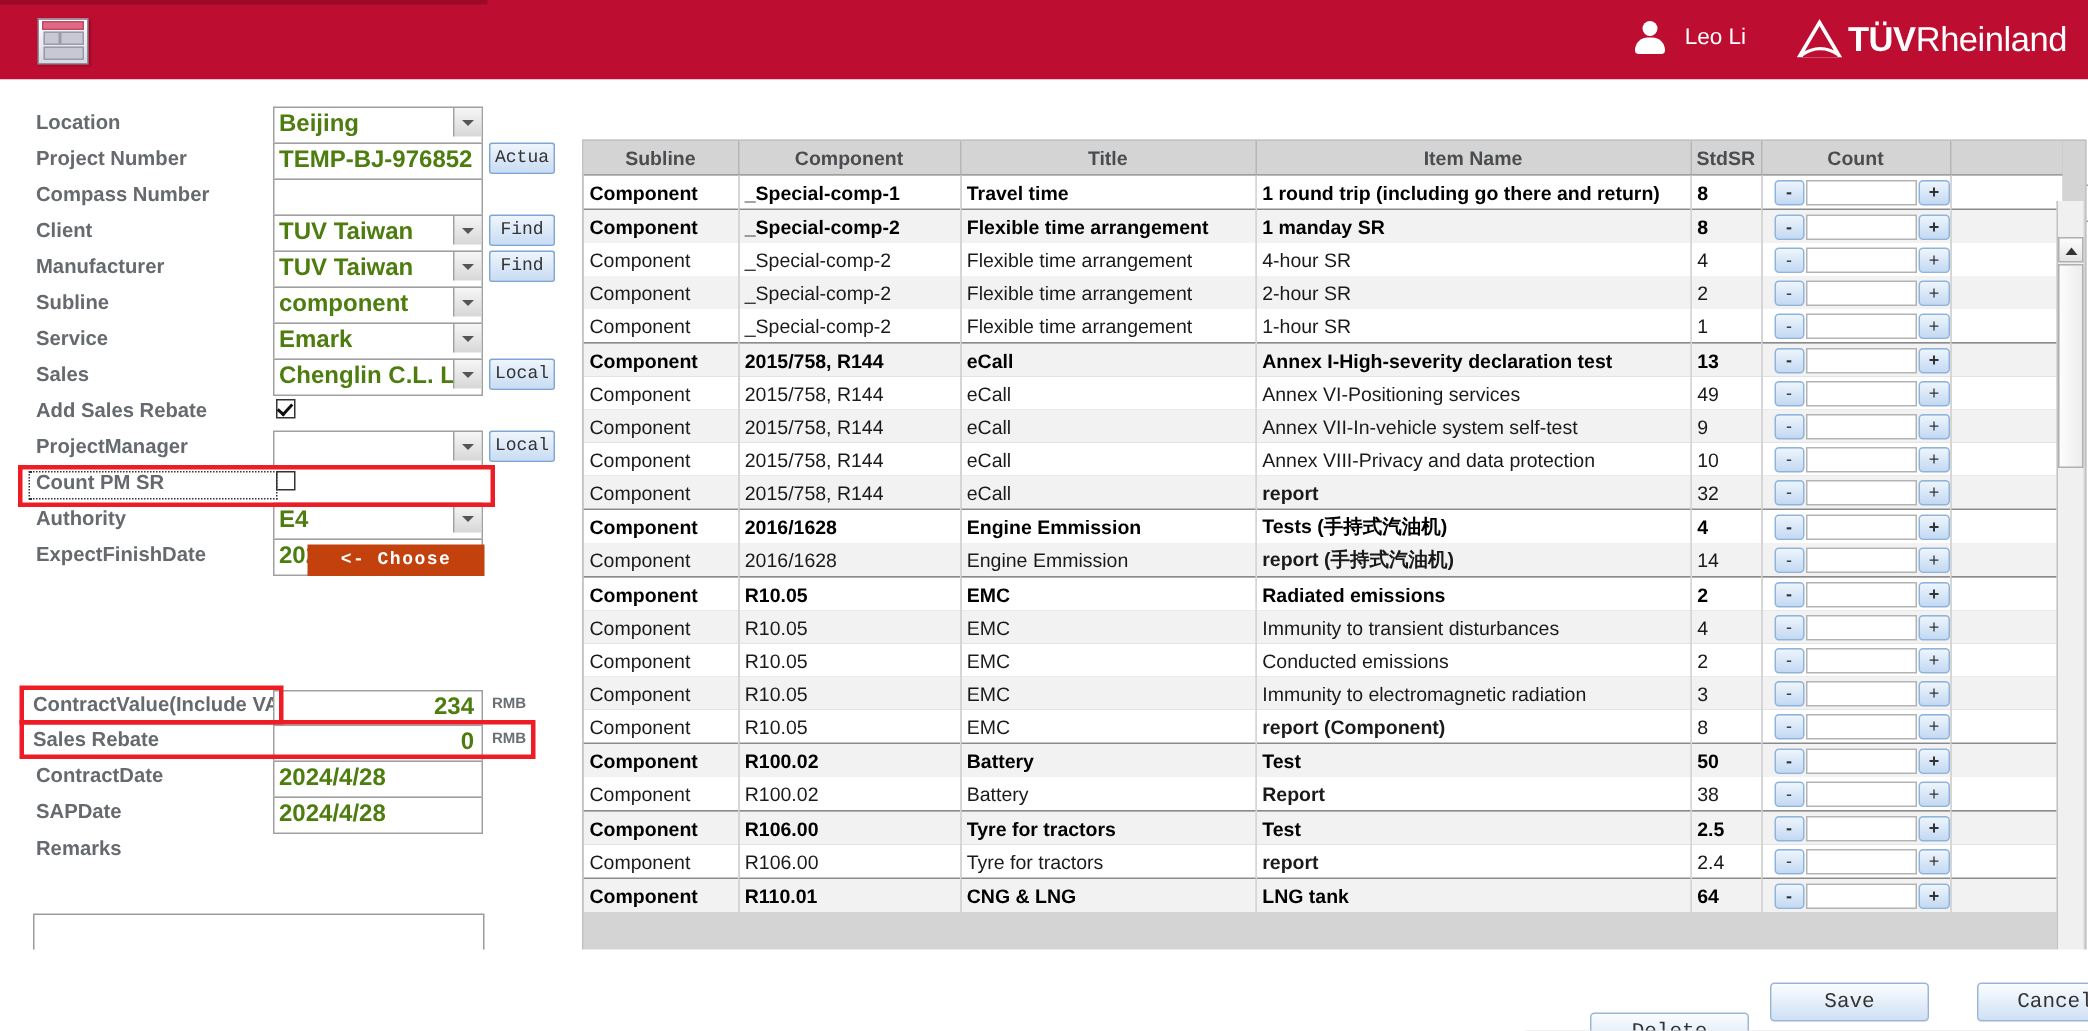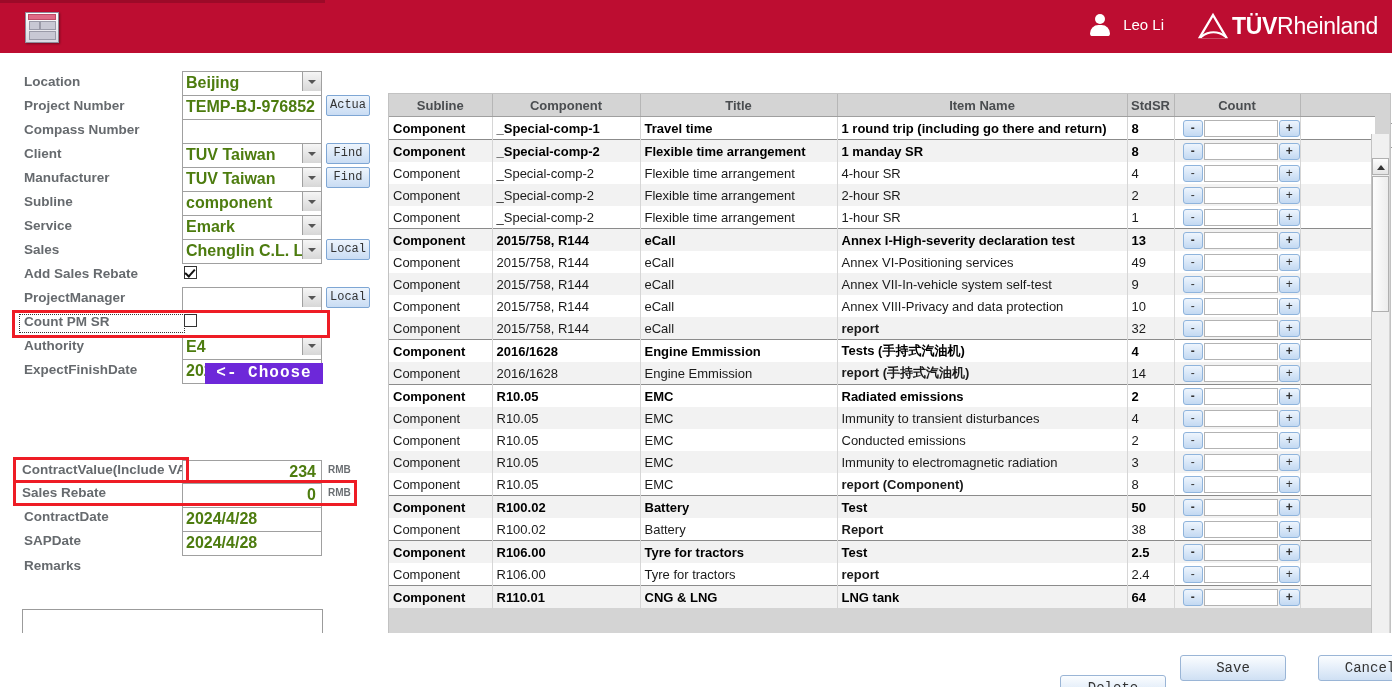--- a/index.html
+++ b/index.html
@@ -73,22 +73,22 @@
   }
   .cbx{
     box-sizing:border-box;width:13px;height:13px;border:1px solid #333;background:#fff;
     position:relative;display:inline-block;
   }
   .cbx.on:after{
     content:"";position:absolute;left:2px;top:0px;width:4px;height:8px;
     border:solid #111;border-width:0 2px 2px 0;transform:rotate(42deg);
   }
   #choose-btn{
-    position:absolute;left:205px;top:310px;width:118px;height:21px;background:#6d28d9;
-    color:#fff;font-family:"Liberation Mono","DejaVu Sans Mono",monospace;font-size:16px;
+    position:absolute;left:205px;top:310px;width:118px;height:21px;background:#c2410c;
+    color:#fff;font-family:"Liberation Mono","DejaVu Sans Mono",monospace;font-size:12px;
     text-align:center;line-height:21px;font-weight:bold;letter-spacing:1px;
   }
   .redbox{position:absolute;border:3px solid #ee1c25;box-sizing:border-box;pointer-events:none;}
   #rb-rebate{left:12px;top:257px;width:318px;height:28px;}
   #rb-cv{left:13px;top:404px;width:176px;height:26px;}
   #rb-sr{left:13px;top:427px;width:344px;height:26px;}
   .dotted-lbl{
     position:absolute;left:19px;top:261px;width:166px;height:19px;border:1px dotted #333;
     box-sizing:border-box;
   }

